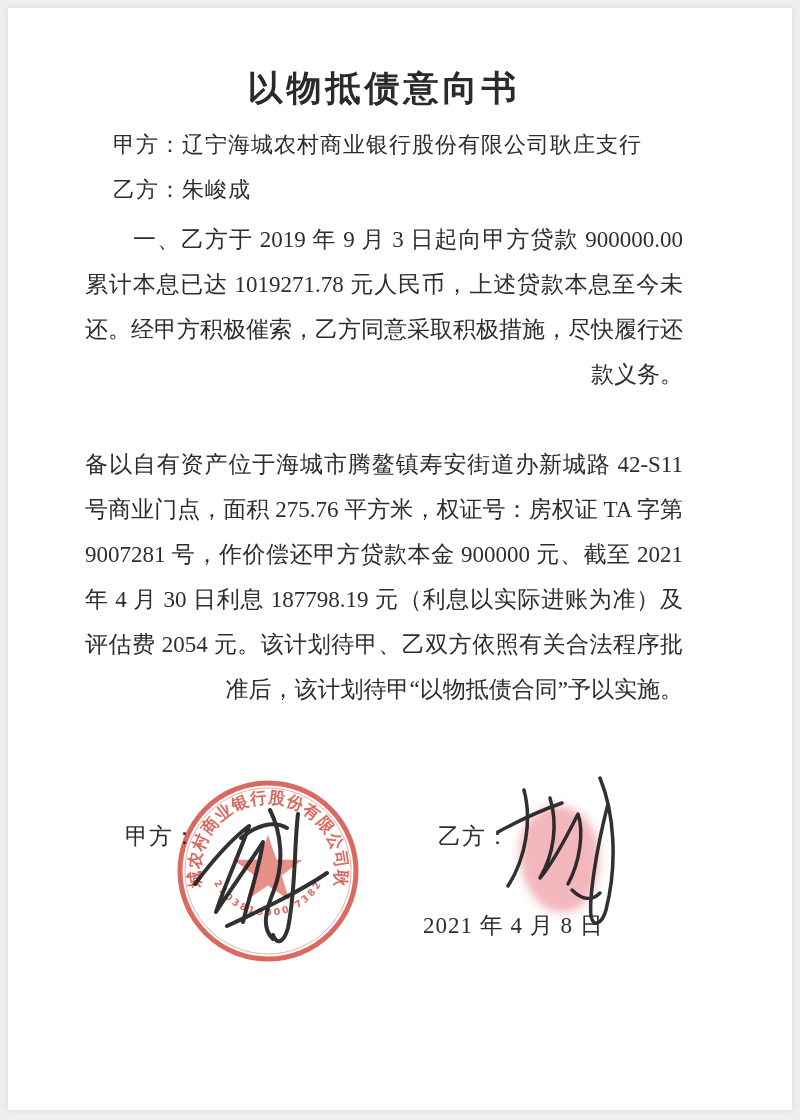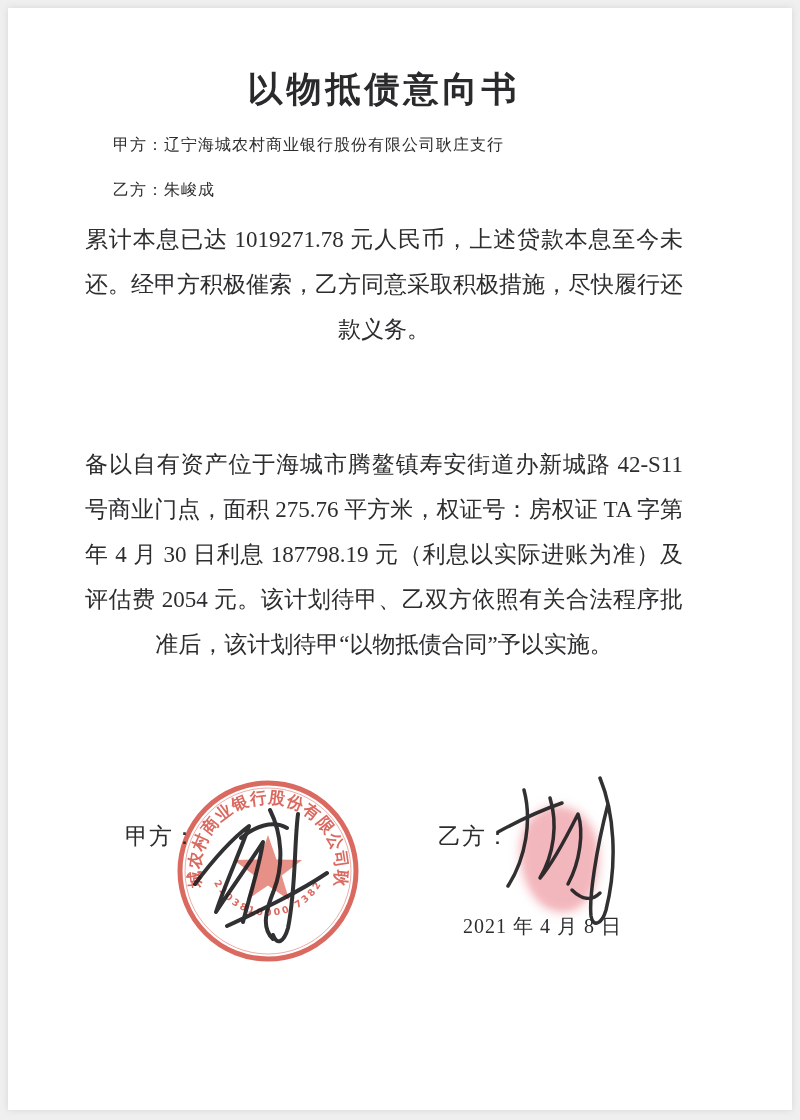--- a/index.html
+++ b/index.html
@@ -15,37 +15,37 @@
   body{margin:0;background:#fff;font-family:"Liberation Serif","DejaVu Serif",serif;}
   .canvas{position:relative;width:800px;height:1120px;background:var(--frame);overflow:hidden;}
   .page{
     position:absolute;left:8px;top:8px;width:784px;height:1102px;
     background:var(--paper);
     box-shadow:0 0 7px rgba(0,0,0,0.10);
   }
   .doc-title{
     position:absolute;left:77px;top:56px;width:598px;
     text-align:center;
-    font-family:Liberation Sans, sans-serif;
+    font-family:Liberation Serif, serif;
     font-weight:600;font-size:35px;line-height:50px;letter-spacing:4px;
     color:#2a2a2c;
   }
   .party-row{
     position:absolute;left:105px;height:45px;line-height:45px;
-    font-size:16px;color:var(--text-color);letter-spacing:1px;white-space:nowrap;
+    font-size:22px;color:var(--text-color);letter-spacing:1px;white-space:nowrap;
   }
   .party-row.a{top:114px;}
   .party-row.b{top:159px;}
   .para{position:absolute;left:77px;width:598px;color:var(--text-color);}
   .para.p1{top:209px;}
   .para.p2{top:434px;}
   .line{height:45px;line-height:45px;font-size:23px;white-space:nowrap;}
   .line.full{white-space:normal;text-align:justify;text-align-last:justify;}
   .line.indent{text-indent:48px;}
-  .line.short{text-align:center;}
+  .line.short{text-align:right;}
   .sig-label{
     position:absolute;height:30px;line-height:30px;font-size:23px;
     color:var(--text-color);letter-spacing:1px;z-index:4;
   }
   .sig-label.a{left:117px;top:814px;}
   .sig-label.b{left:430px;top:814px;}
   .seal-svg{position:absolute;left:165px;top:768px;width:190px;height:190px;z-index:2;}
   .seal-ink{mix-blend-mode:multiply;opacity:.88;}
   .seal-ring{fill:none;stroke:var(--seal-red);}
   .seal-arc-text{fill:var(--seal-red);font-family:"Liberation Serif",serif;font-size:16.5px;font-weight:bold;letter-spacing:1px;}
@@ -58,47 +58,49 @@
     position:absolute;left:515px;top:800px;width:74px;height:102px;z-index:1;
     background:var(--fingerprint-pink);
     opacity:.52;
     border-radius:48% 52% 46% 50% / 42% 44% 54% 52%;
     filter:blur(3px);
     transform:rotate(-4deg);
     box-shadow:0 0 9px 2px var(--fingerprint-pink);
   }
   .date-line{
     position:absolute;left:415px;top:901px;height:34px;line-height:34px;
-    font-size:20px;color:var(--text-color);letter-spacing:1px;z-index:4;white-space:nowrap;margin-left:40px;
+    font-size:23px;color:var(--text-color);letter-spacing:1px;z-index:4;white-space:nowrap;
   }
 </style>
 </head>
 <body>
 
 <div class="canvas">
   <div class="page">
 
     <div class="doc-title">以物抵债意向书</div>
 
     <div class="party-row a">
       <span>甲方：</span><span>辽宁海城农村商业银行股份有限公司耿庄支行</span>
     </div>
     <div class="party-row b">
       <span>乙方：</span><span>朱峻成</span>
     </div>
 
     <div class="para p1">
+      <div class="line indent full">一、乙方于 2019 年 9 月 3 日起向甲方贷款 900000.00</div>
       <div class="line full">累计本息已达 1019271.78 元人民币，上述贷款本息至今未</div>
       <div class="line full">还。经甲方积极催索，乙方同意采取积极措施，尽快履行还</div>
       <div class="line short">款义务。</div>
     </div>
 
     <div class="para p2">
       <div class="line full">备以自有资产位于海城市腾鳌镇寿安街道办新城路 42-S11</div>
       <div class="line full">号商业门点，面积 275.76 平方米，权证号：房权证 TA 字第</div>
+      <div class="line full">9007281 号，作价偿还甲方贷款本金 900000 元、截至 2021</div>
       <div class="line full">年 4 月 30 日利息 187798.19 元（利息以实际进账为准）及</div>
       <div class="line full">评估费 2054 元。该计划待甲、乙双方依照有关合法程序批</div>
       <div class="line short">准后，该计划待甲“以物抵债合同”予以实施。</div>
     </div>
 
     <div class="sig-label a">甲方：</div>
     <div class="sig-label b">乙方：</div>
 
     <svg class="seal-svg" viewBox="0 0 190 190" aria-hidden="true">
       <defs>

